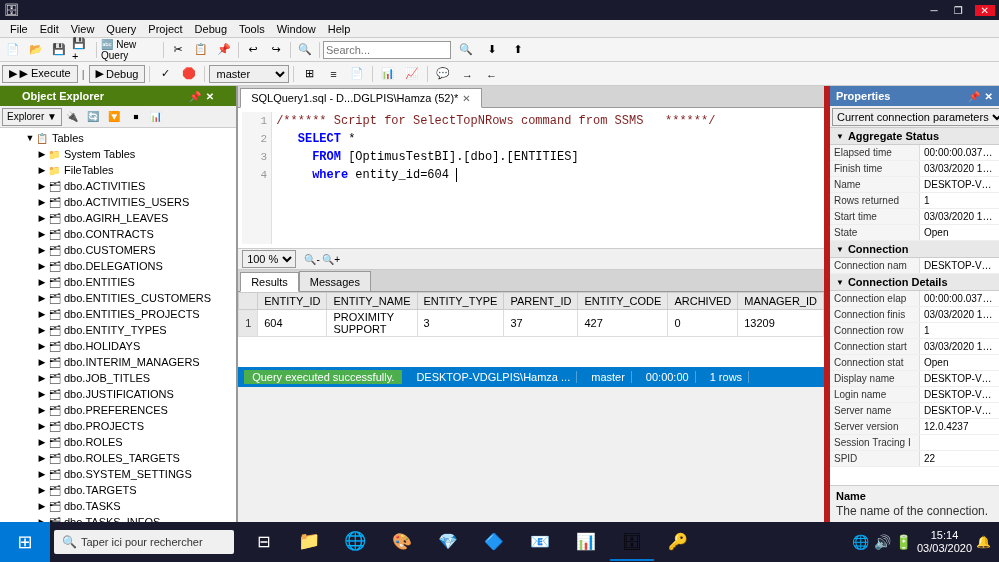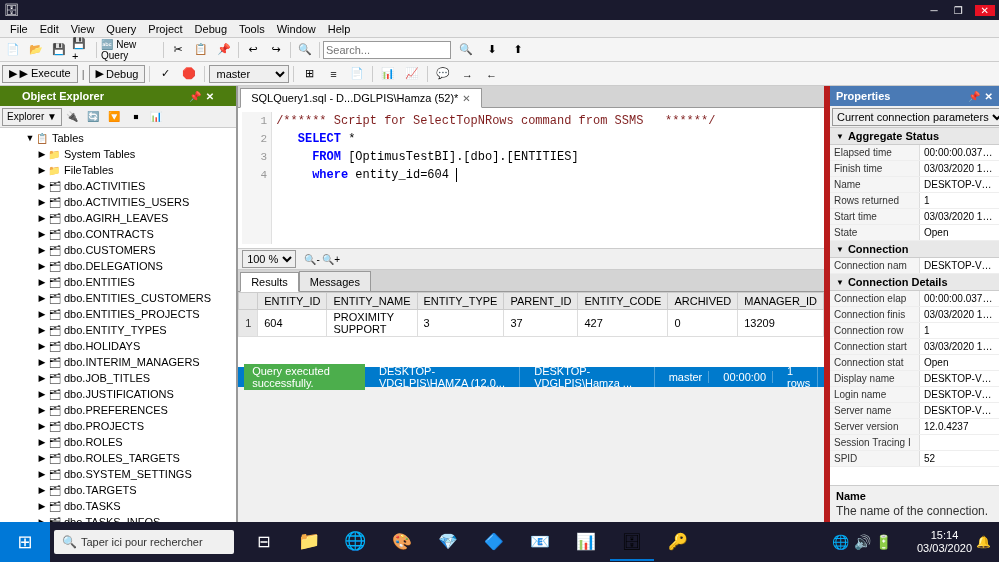--- a/index.html
+++ b/index.html
@@ -100,21 +100,21 @@
     .bottom-status { background: #f0f0f0; border-top: 1px solid #ccc; height: 20px; display: flex; align-items: center; padding: 0 6px; font-size: 11px; gap: 4px; }
     
     
     .taskbar { background: #1a1a2e; height: 40px; display: flex; align-items: center; position: fixed; bottom: 0; width: 999px; }
     .taskbar-start { width: 50px; height: 40px; display: flex; align-items: center; justify-content: center; background: #0078d7; cursor: pointer; }
     .taskbar-items { display: flex; align-items: center; gap: 2px; padding: 0 4px; }
     .taskbar-item { width: 44px; height: 38px; display: flex; align-items: center; justify-content: center; cursor: pointer; border-bottom: 2px solid transparent; }
     .taskbar-item.active { border-bottom: 2px solid #0078d7; }
     .taskbar-icon { font-size: 20px; }
     .taskbar-tray { margin-left: auto; display: flex; align-items: center; gap: 4px; padding: 0 8px; color: #fff; font-size: 11px; }
-    .taskbar-time { text-align: center; line-height: 1.2; margin-left: 20px; }
+    .taskbar-time { text-align: center; line-height: 1.2; }
     
     .cursor { border-right: 1px solid #000; animation: blink 1s infinite; }
     @keyframes blink { 0%,100% { border-color: #000; } 50% { border-color: transparent; } }
   </style>
 </head>
 <body>
 
 <div class="title-bar">
   <div class="title-bar-left">
     <span style="font-size:12px;margin-right:4px;">🗄</span>
@@ -436,21 +436,20 @@
             <td>427</td>
             <td>0</td>
             <td>13209</td>
           </tr>
         </tbody>
       </table>
     </div>
 
     <div class="status-bar">
       <span class="status-success">Query executed successfully.</span>
-      <span class="status-item">DESKTOP-VDGLPIS\HAMZA (12.0...</span>
       <span class="status-item">DESKTOP-VDGLPIS\Hamza ...</span>
       <span class="status-item">master</span>
       <span class="status-item">00:00:00</span>
       <span class="status-item">1 rows</span>
     </div>
   </div>
 
   <div class="properties-panel">
     <div class="prop-header">
       <span>Properties</span>
@@ -544,21 +543,21 @@
       <div class="prop-row">
         <div class="prop-name">Server version</div>
         <div class="prop-value">12.0.4237</div>
       </div>
       <div class="prop-row">
         <div class="prop-name">Session Tracing I</div>
         <div class="prop-value"></div>
       </div>
       <div class="prop-row">
         <div class="prop-name">SPID</div>
-        <div class="prop-value">52</div>
+        <div class="prop-value">22</div>
       </div>
     </div>
     <div class="prop-footer">
       <div class="prop-footer-title">Name</div>
       <div class="prop-footer-desc">The name of the connection.</div>
     </div>
   </div>
 </div>
 
 <div class="bottom-status">

